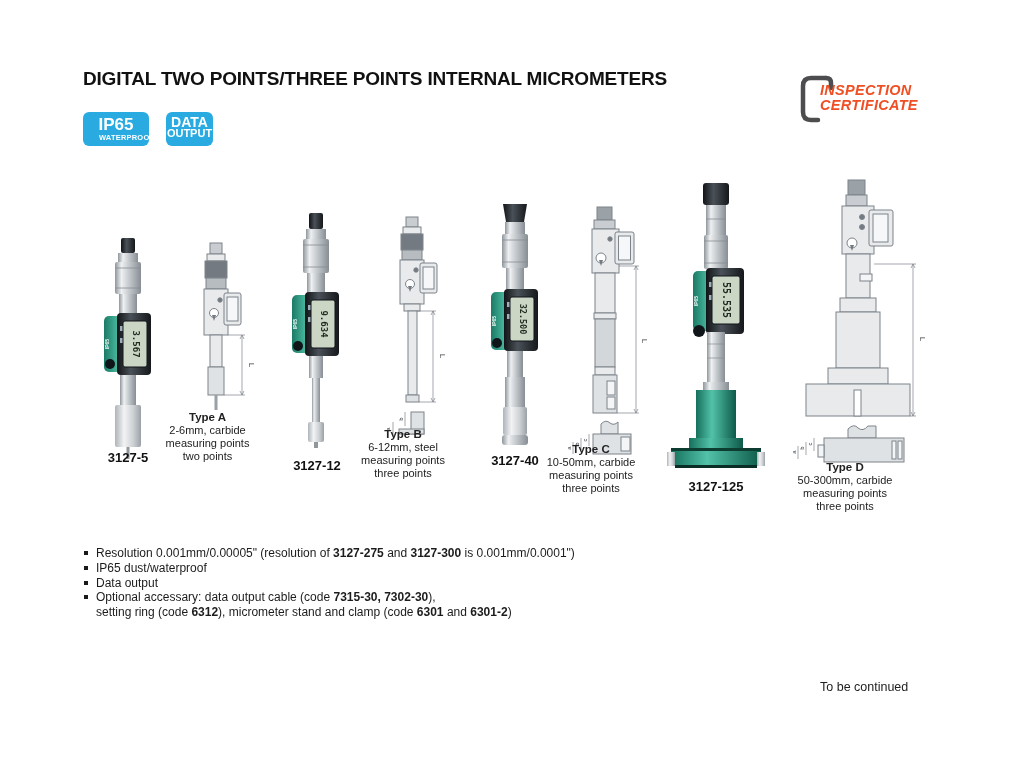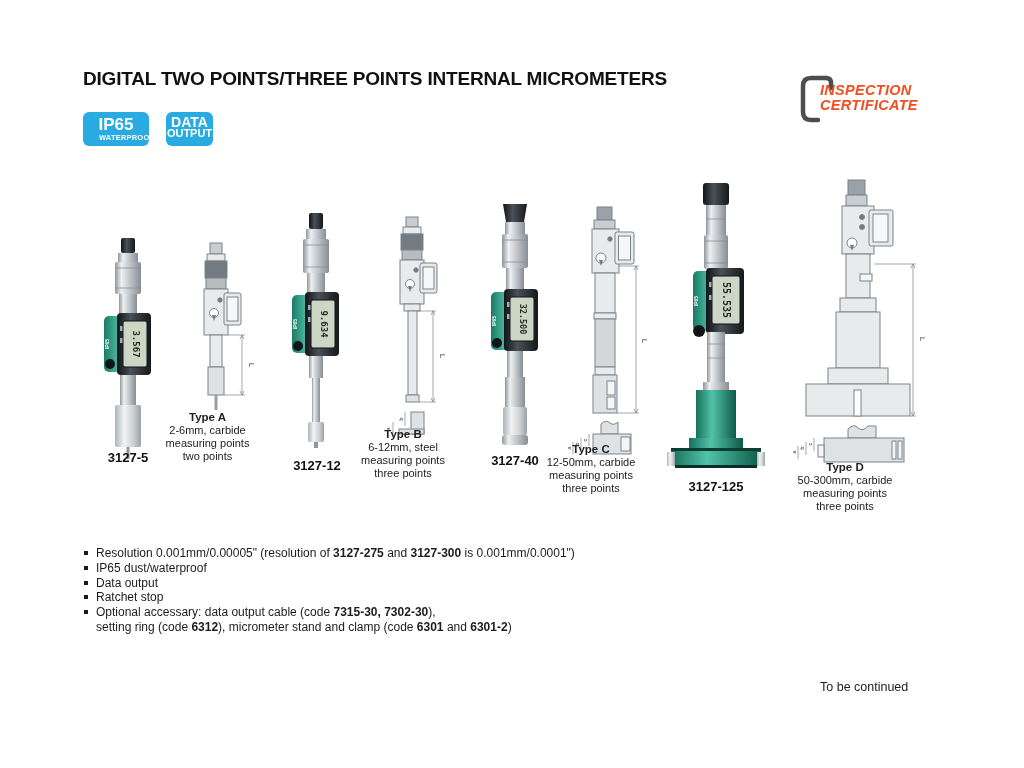--- a/index.html
+++ b/index.html
@@ -262,21 +262,21 @@
         <line x1="20" y1="232" x2="20" y2="244"></line>
         <line x1="12" y1="236" x2="12" y2="248"></line>
     </g>
     <text x="81" y="135" transform="rotate(90 81 135)" text-anchor="middle" font-size="7.5" fill="#3a3f44">L</text>
     <text x="26" y="234" transform="rotate(-90 26 234)" text-anchor="middle" font-size="6" fill="#3a3f44">c</text>
     <text x="18" y="238" transform="rotate(-90 18 238)" text-anchor="middle" font-size="6" fill="#3a3f44">b</text>
     <text x="10" y="242" transform="rotate(-90 10 242)" text-anchor="middle" font-size="6" fill="#3a3f44">a</text>
   </svg>
   <div class="caption" style="left:533px;top:443px;width:116px">
     <div class="cap-type">Type C</div>
-    <div>12-50mm, carbide</div>
+    <div>10-50mm, carbide</div>
     <div>measuring points</div>
     <div>three points</div>
   </div>
 
   <svg class="abs" style="left:666px;top:181px" width="100" height="288" viewBox="0 0 100 288">
     <rect x="37" y="2" width="26" height="22" rx="3" fill="url(#gDark)"></rect>
     <rect x="40" y="24" width="20" height="30" fill="url(#gSilver)"></rect>
     <line x1="40" y1="38" x2="60" y2="38" stroke="#868d93" stroke-width="0.8"></line>
     <rect x="38" y="54" width="24" height="34" rx="2" fill="url(#gSilver)"></rect>
     <line x1="38" y1="60" x2="62" y2="60" stroke="#868d93" stroke-width="0.8"></line>
@@ -348,20 +348,19 @@
     <div class="cap-type">Type D</div>
     <div>50-300mm, carbide</div>
     <div>measuring points</div>
     <div>three points</div>
   </div>
 
   <div class="features">
     <div class="feat-line"><span class="bullet"></span><span><span>Resolution 0.001mm/0.00005" (resolution of </span><span class="bold">3127-275</span><span> and </span><span class="bold">3127-300</span><span> is 0.001mm/0.0001")</span></span></div>
     <div class="feat-line"><span class="bullet"></span><span><span>IP65 dust/waterproof</span></span></div>
     <div class="feat-line"><span class="bullet"></span><span><span>Data output</span></span></div>
-    <div class="feat-line"><span class="bullet"></span><span><span>Ratchet stop</span></span></div>
     <div class="feat-line"><span class="bullet"></span><span><span>Optional accessary: data output cable (code </span><span class="bold">7315-30, 7302-30</span><span>),</span></span></div>
     <div class="feat-line indent"><span><span>setting ring (code </span><span class="bold">6312</span><span>), micrometer stand and clamp (code </span><span class="bold">6301</span><span> and </span><span class="bold">6301-2</span><span>)</span></span></div>
   </div>
 
   <div class="continued">To be continued</div>
 
 </div>
 
 </body></html>

